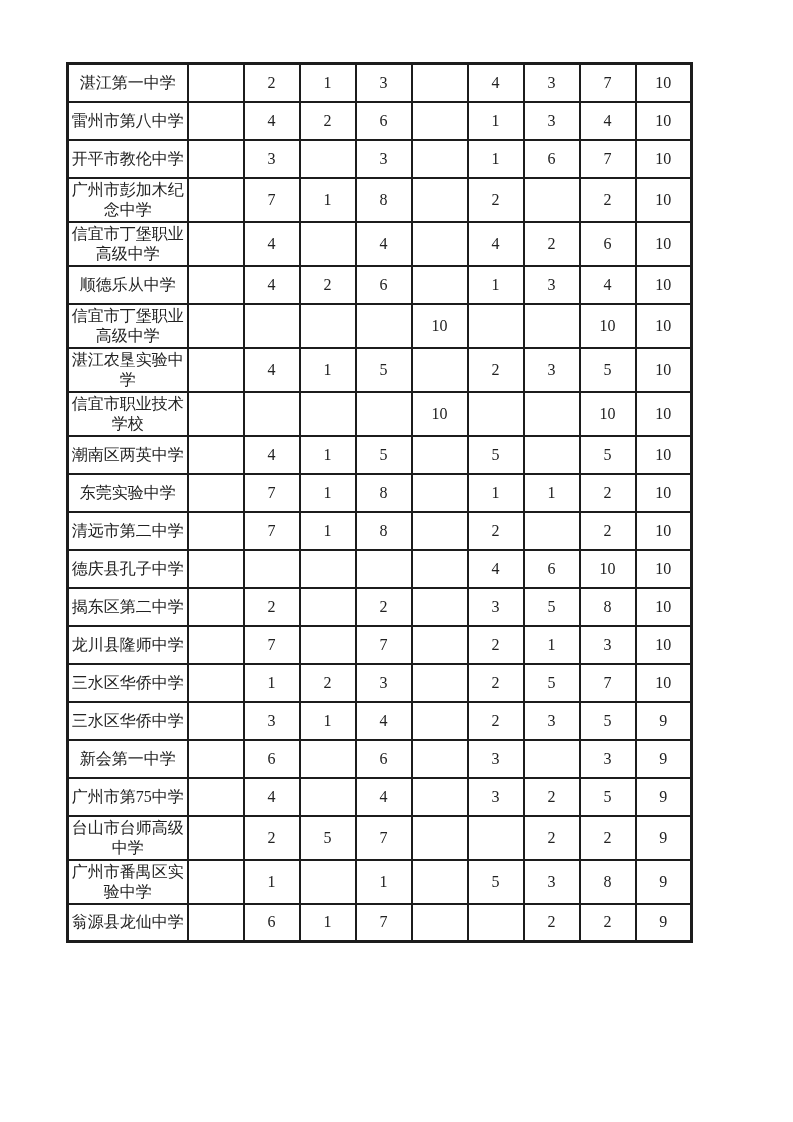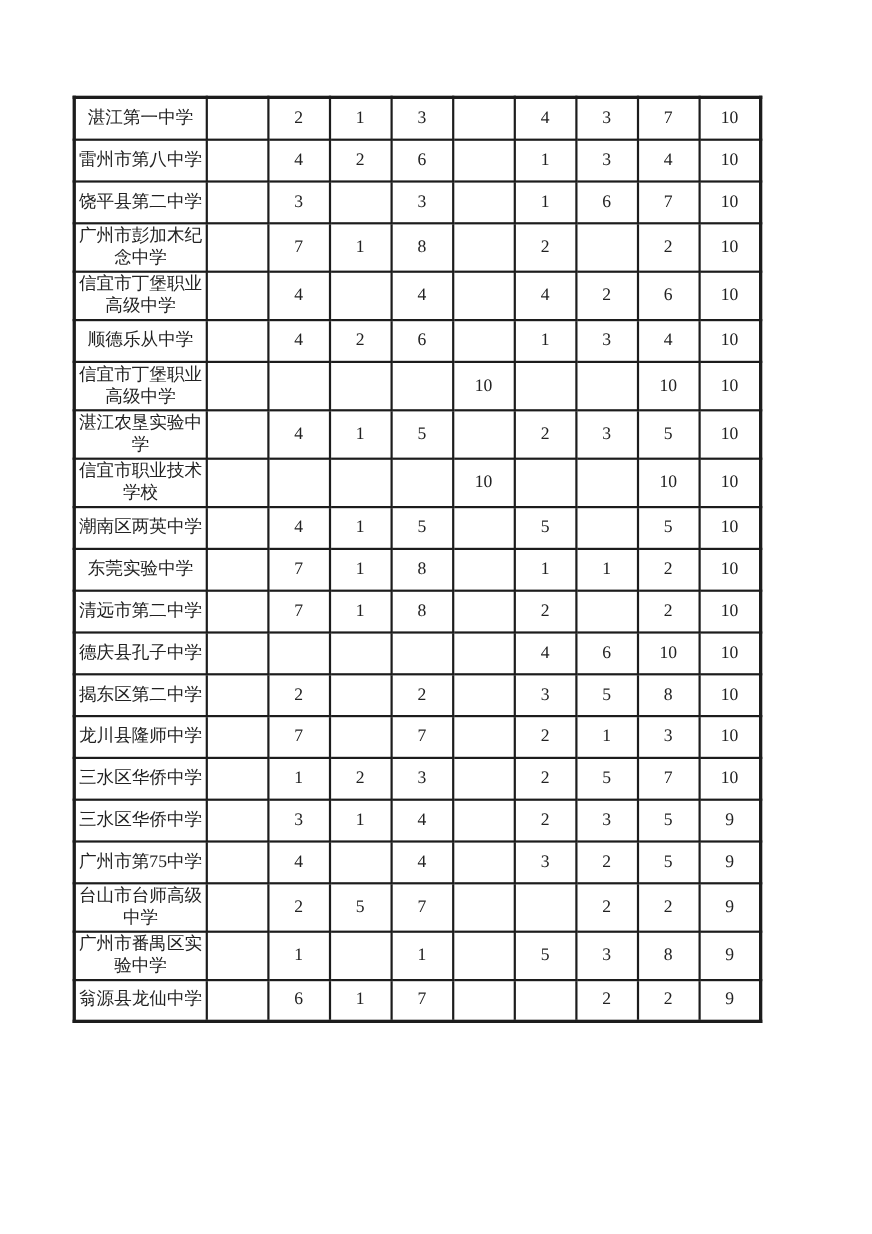--- a/index.html
+++ b/index.html
@@ -15,21 +15,21 @@
   }
   .page {
     position: relative;
     width: 793px;
     height: 1122px;
     background: #ffffff;
   }
   table.schools-table {
     position: absolute;
     left: 66px;
-    top: 87px;
+    top: 62px;
     border-collapse: collapse;
     table-layout: fixed;
     border: 3px solid #1c1c1c;
   }
   table.schools-table td {
     border: 2px solid #1c1c1c;
     text-align: center;
     vertical-align: middle;
     font-size: 16px;
     line-height: 20px;
@@ -80,21 +80,21 @@
           <td>4</td>
           <td>2</td>
           <td>6</td>
           <td></td>
           <td>1</td>
           <td>3</td>
           <td>4</td>
           <td>10</td>
         </tr>
         <tr>
-          <td>饶平县第二中学</td>
+          <td>开平市教伦中学</td>
           <td></td>
           <td>3</td>
           <td></td>
           <td>3</td>
           <td></td>
           <td>1</td>
           <td>6</td>
           <td>7</td>
           <td>10</td>
         </tr>
@@ -257,20 +257,32 @@
         <tr>
           <td>三水区华侨中学</td>
           <td></td>
           <td>3</td>
           <td>1</td>
           <td>4</td>
           <td></td>
           <td>2</td>
           <td>3</td>
           <td>5</td>
+          <td>9</td>
+        </tr>
+        <tr>
+          <td>新会第一中学</td>
+          <td></td>
+          <td>6</td>
+          <td></td>
+          <td>6</td>
+          <td></td>
+          <td>3</td>
+          <td></td>
+          <td>3</td>
           <td>9</td>
         </tr>
         <tr>
           <td>广州市第75中学</td>
           <td></td>
           <td>4</td>
           <td></td>
           <td>4</td>
           <td></td>
           <td>3</td>

